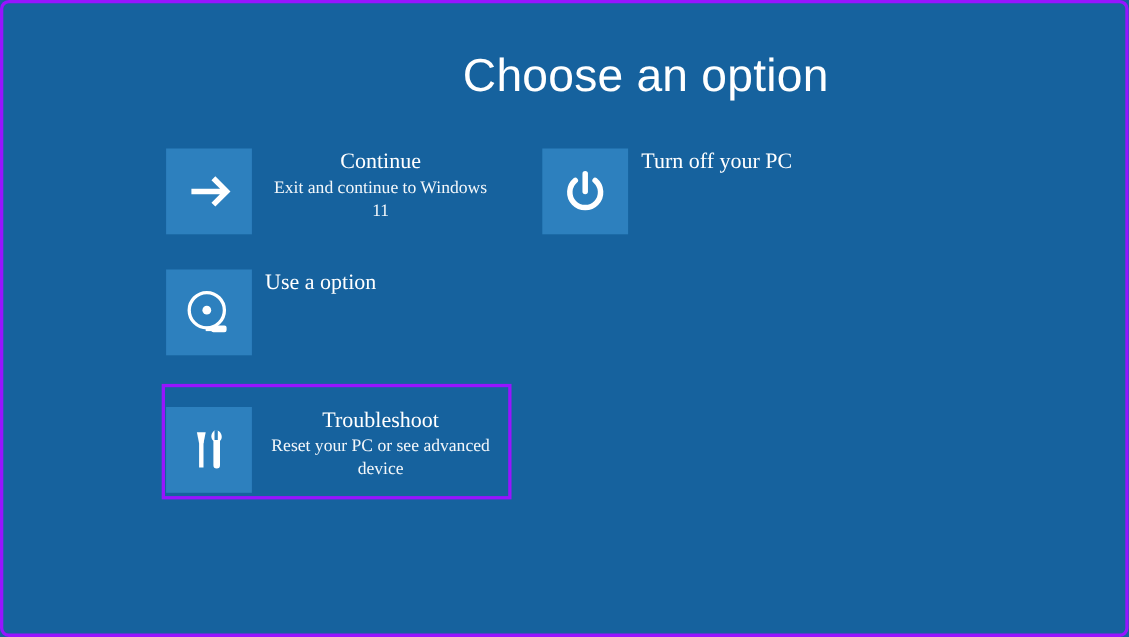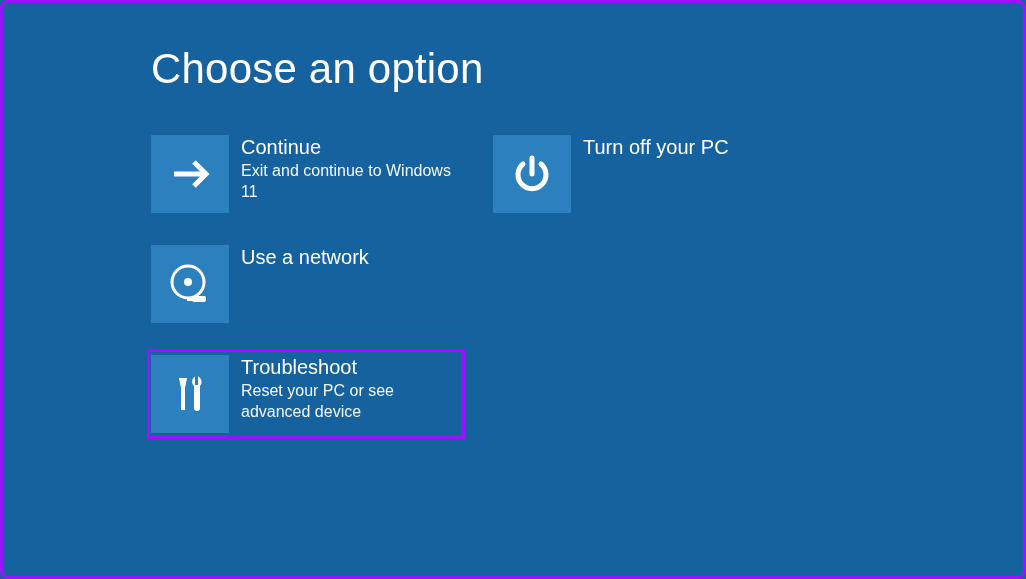--- a/index.html
+++ b/index.html
@@ -16,47 +16,49 @@
       background: #16629e;
       font-family: "Segoe UI Light", "Segoe UI", -apple-system, sans-serif;
       color: #ffffff;
       border: 3px solid #9714ff;
       border-radius: 8px;
       position: relative;
     }
     .container {
       padding-left: 148px;
       padding-top: 42px;
+      text-align: center;
     }
     .title {
       font-size: 42px;
       font-weight: 300;
       letter-spacing: 0.2px;
       margin-bottom: 42px;
     }
     .options {
       display: flex;
       flex-direction: row;
+      font-family: Liberation Serif, serif;
     }
     .column {
       display: flex;
       flex-direction: column;
       width: 342px;
     }
     .option {
       display: flex;
       flex-direction: row;
       align-items: flex-start;
       width: 312px;
       margin-bottom: 32px;
       cursor: pointer;
     }
     .option.highlight {
       position: relative;
-      padding: 6px 4px 6px 4px;
+      padding: 21px 4px 6px 4px;
       margin-left: -4px;
       margin-top: -6px;
     }
     .option.highlight::before {
       content: "";
       position: absolute;
       top: 0;
       left: 0;
       right: -6px;
       bottom: 0;
@@ -117,21 +119,21 @@
       <div class="option">
         <div class="tile">
           <svg width="48" height="48" viewBox="0 0 48 48" fill="none">
             <circle cx="22" cy="22" r="16" stroke="#ffffff" stroke-width="3"></circle>
             <circle cx="22" cy="22" r="4" fill="#ffffff"></circle>
             <rect x="26" y="36" width="14" height="6" rx="2" fill="#ffffff"></rect>
             <rect x="21" y="37" width="6" height="4" fill="#ffffff"></rect>
           </svg>
         </div>
         <div class="text">
-          <div class="option-title">Use a network</div>
+          <div class="option-title">Use a option</div>
         </div>
       </div>
 
       <div class="option highlight">
         <div class="tile">
           <svg width="48" height="48" viewBox="0 0 48 48" fill="none">
             <rect x="15" y="16" width="4" height="24" fill="#ffffff"></rect>
             <path d="M13 8 h8 l-2 10 h-4 z" fill="#ffffff"></path>
             <path d="M30 6 a6 6 0 0 1 4 10 v22 a3 3 0 0 1 -6 0 v-22 a6 6 0 0 1 2 -10 z M30 6 v8" fill="#ffffff"></path>
             <rect x="29" y="6" width="3" height="9" fill="#2d80be"></rect>

